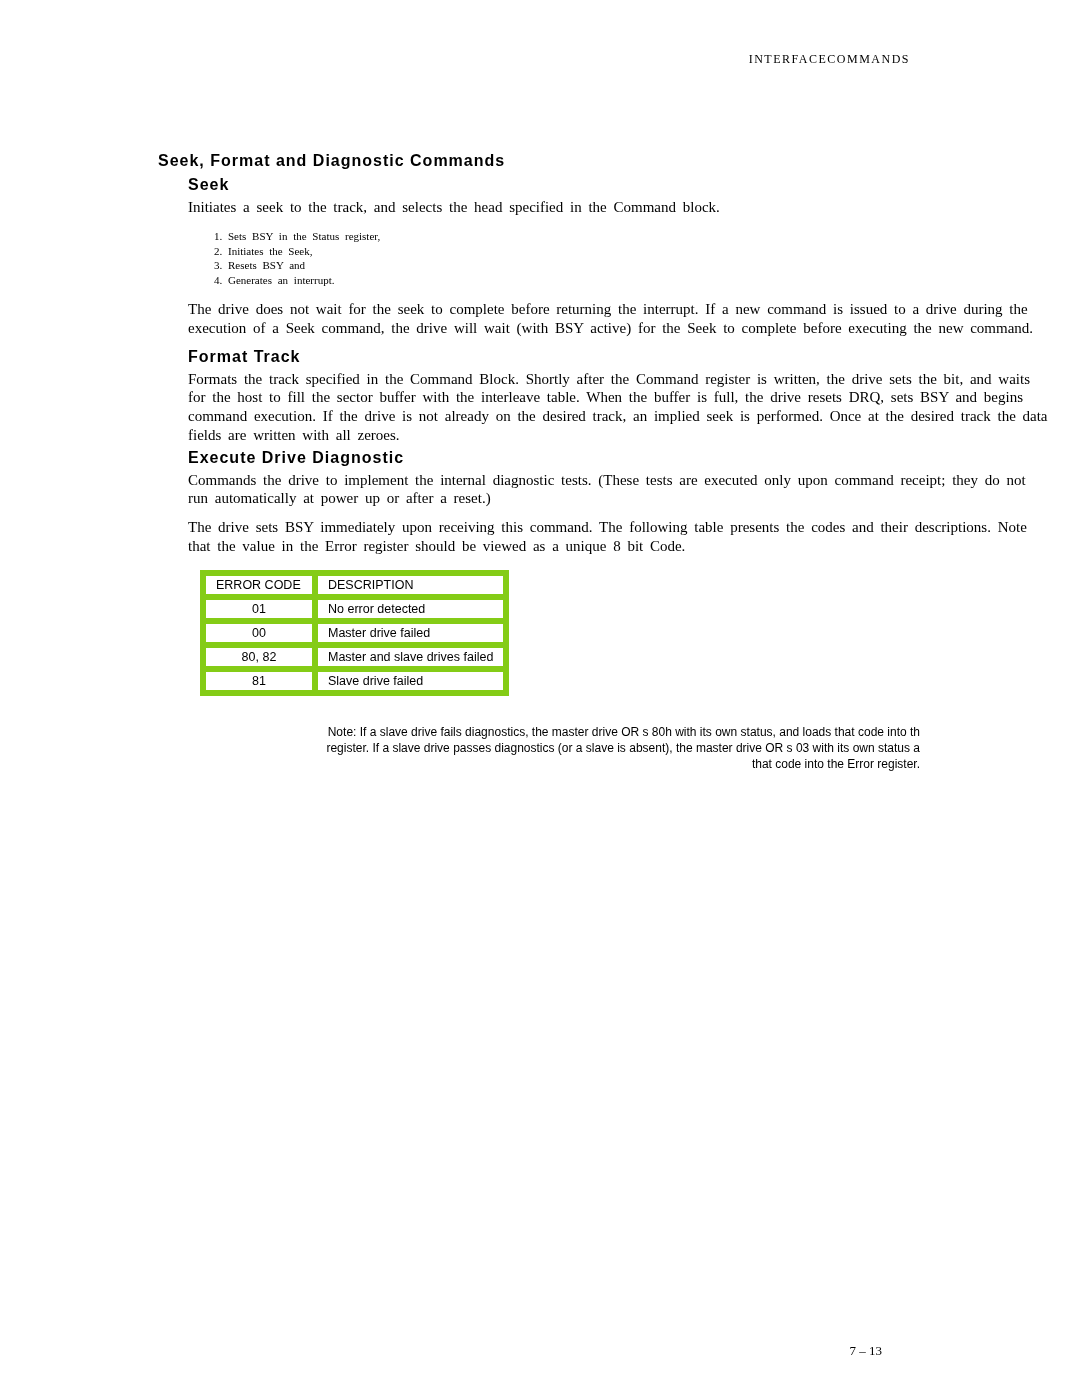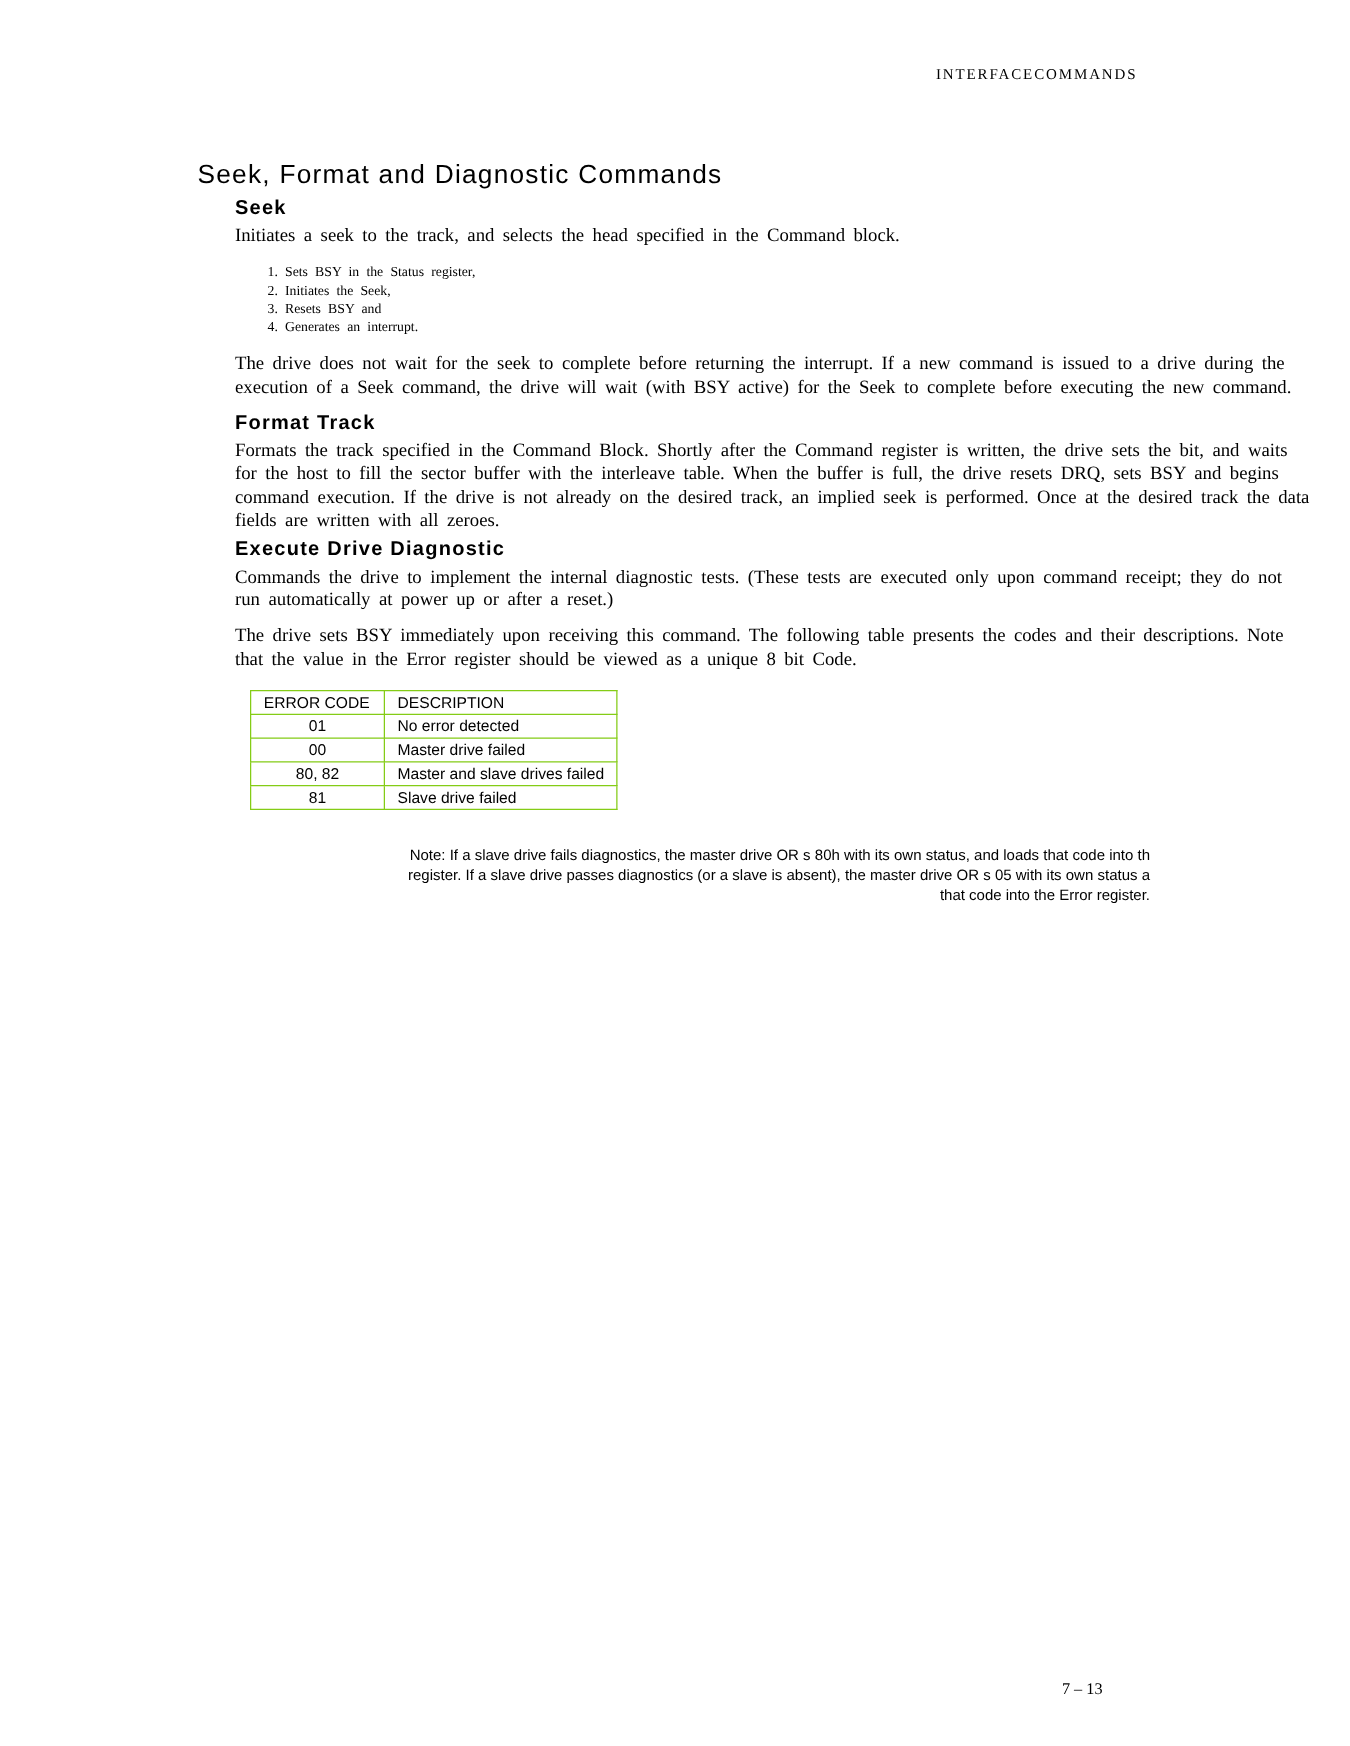--- a/index.html
+++ b/index.html
@@ -23,24 +23,24 @@
   .header-right {
     position: absolute;
     top: 52px;
     right: 10px;
     font-family: "Times New Roman", Times, serif;
     font-size: 12px;
     letter-spacing: 1.5px;
   }
   h1.main-title {
     font-family: Arial, Helvetica, sans-serif;
-    font-weight: normal;
-    font-size: 21px;
+    font-weight: bold;
+    font-size: 16px;
     letter-spacing: 1px;
-    margin: 68px 0 6px 0;
+    margin: 92px 0 6px 0;
   }
   h2.sub {
     font-family: Arial, Helvetica, sans-serif;
     font-weight: bold;
     font-size: 16px;
     letter-spacing: 1px;
     margin: 4px 0 4px 30px;
   }
   .body-text {
     font-size: 15px;
@@ -63,21 +63,21 @@
   .section-gap {
     margin-top: 20px;
   }
   table.errtable {
     border-collapse: collapse;
     font-family: Arial, Helvetica, sans-serif;
     font-size: 12.5px;
     margin: 14px 0 0 42px;
   }
   table.errtable th, table.errtable td {
-    border: 1px solid #84cc16;
+    border: 6px solid #84cc16;
     padding: 2px 10px 2px 10px;
     text-align: left;
     font-weight: normal;
   }
   table.errtable td.code {
     text-align: center;
     width: 86px;
   }
   table.errtable th.code-h {
     text-align: left;
@@ -144,19 +144,19 @@
     </tr>
     <tr>
       <td class="code">81</td>
       <td>Slave drive failed</td>
     </tr>
   </tbody>
     </table>
 
   <div class="note">
     <div>Note: If a slave drive fails diagnostics, the master drive OR s 80h with its own status, and loads that code into th</div>
-    <div>register. If a slave drive passes diagnostics (or a slave is absent), the master drive OR s 05 with its own status a</div>
+    <div>register. If a slave drive passes diagnostics (or a slave is absent), the master drive OR s 03 with its own status a</div>
     <div>that code into the Error register.</div>
   </div>
 
   <div class="page-num">7 – 13</div>
 
 </div>
 
 </body></html>

